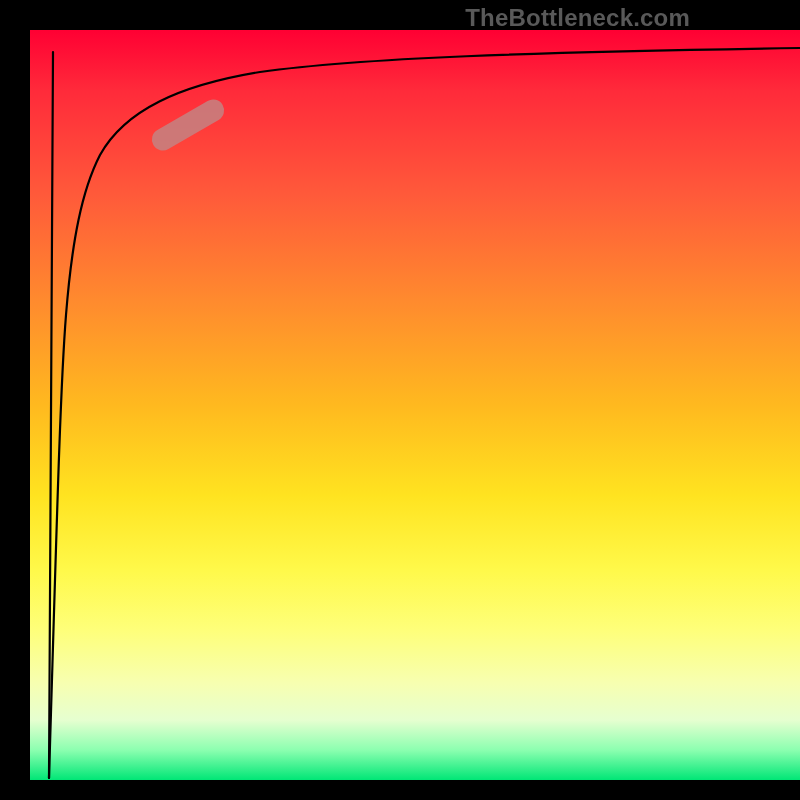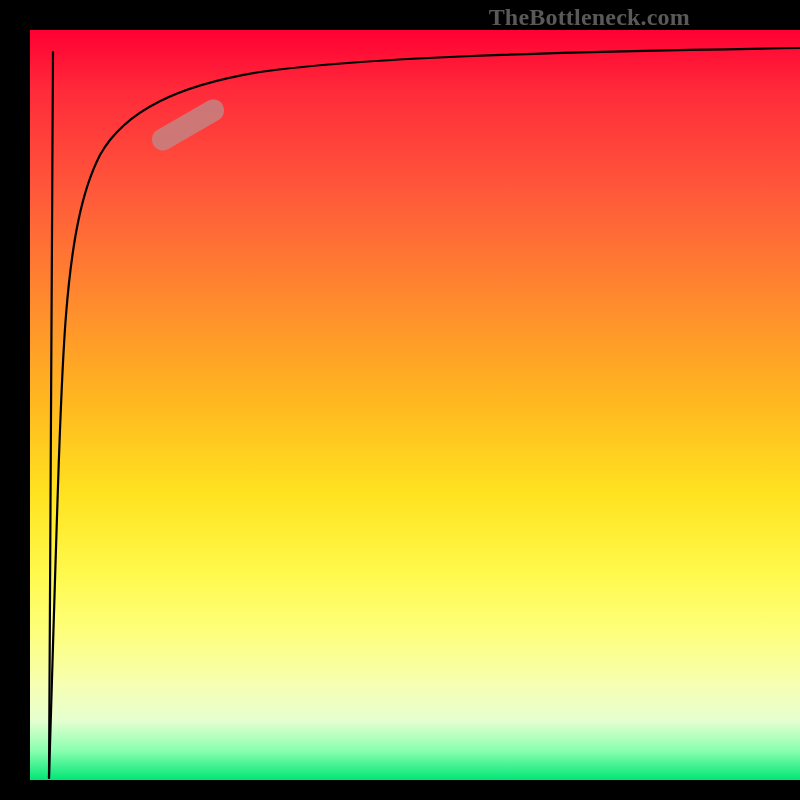--- a/index.html
+++ b/index.html
@@ -8,21 +8,20 @@
     width: 800px;
     height: 800px;
     background: #000000;
     font-family: Arial, Helvetica, sans-serif;
     overflow: hidden;
   }
   .frame {
     position: relative;
     width: 700px;
     height: 800px;
-    font-family: Liberation Serif, serif;
   }
   .watermark {
     position: absolute;
     top: 4px;
     right: 10px;
     font-size: 24px;
     font-weight: 700;
     color: #595959;
     letter-spacing: 0.2px;
   }

